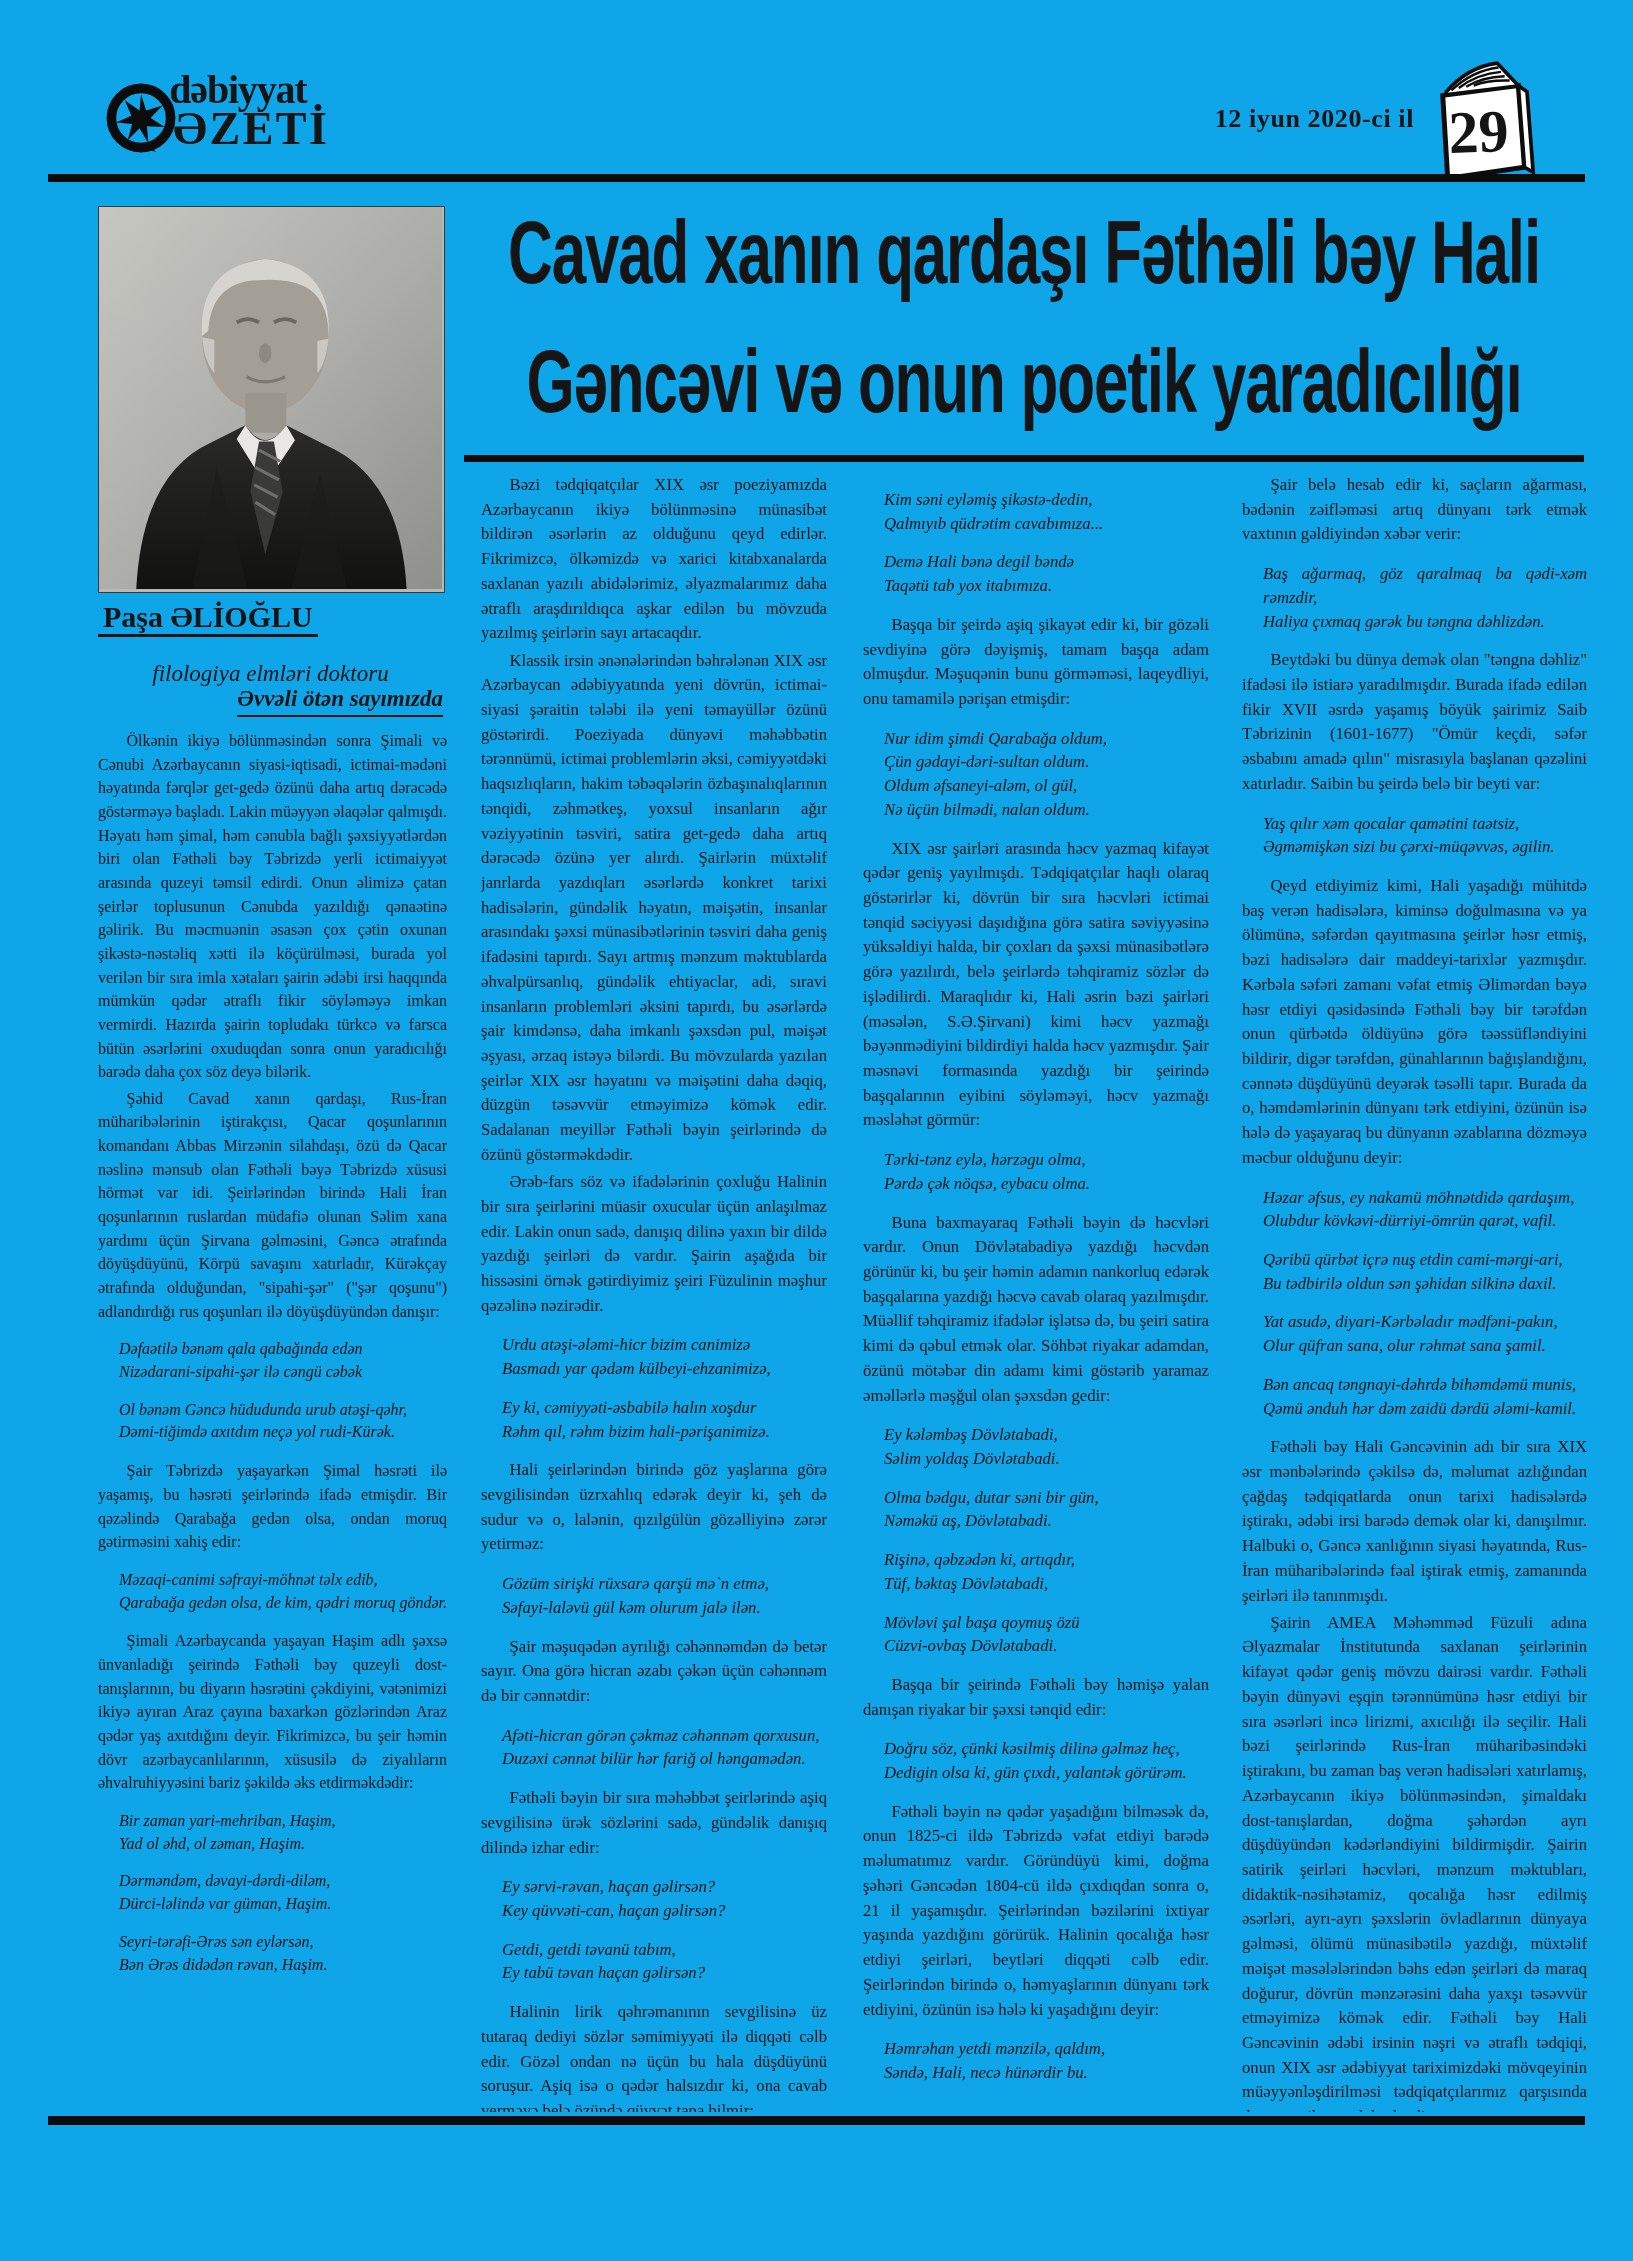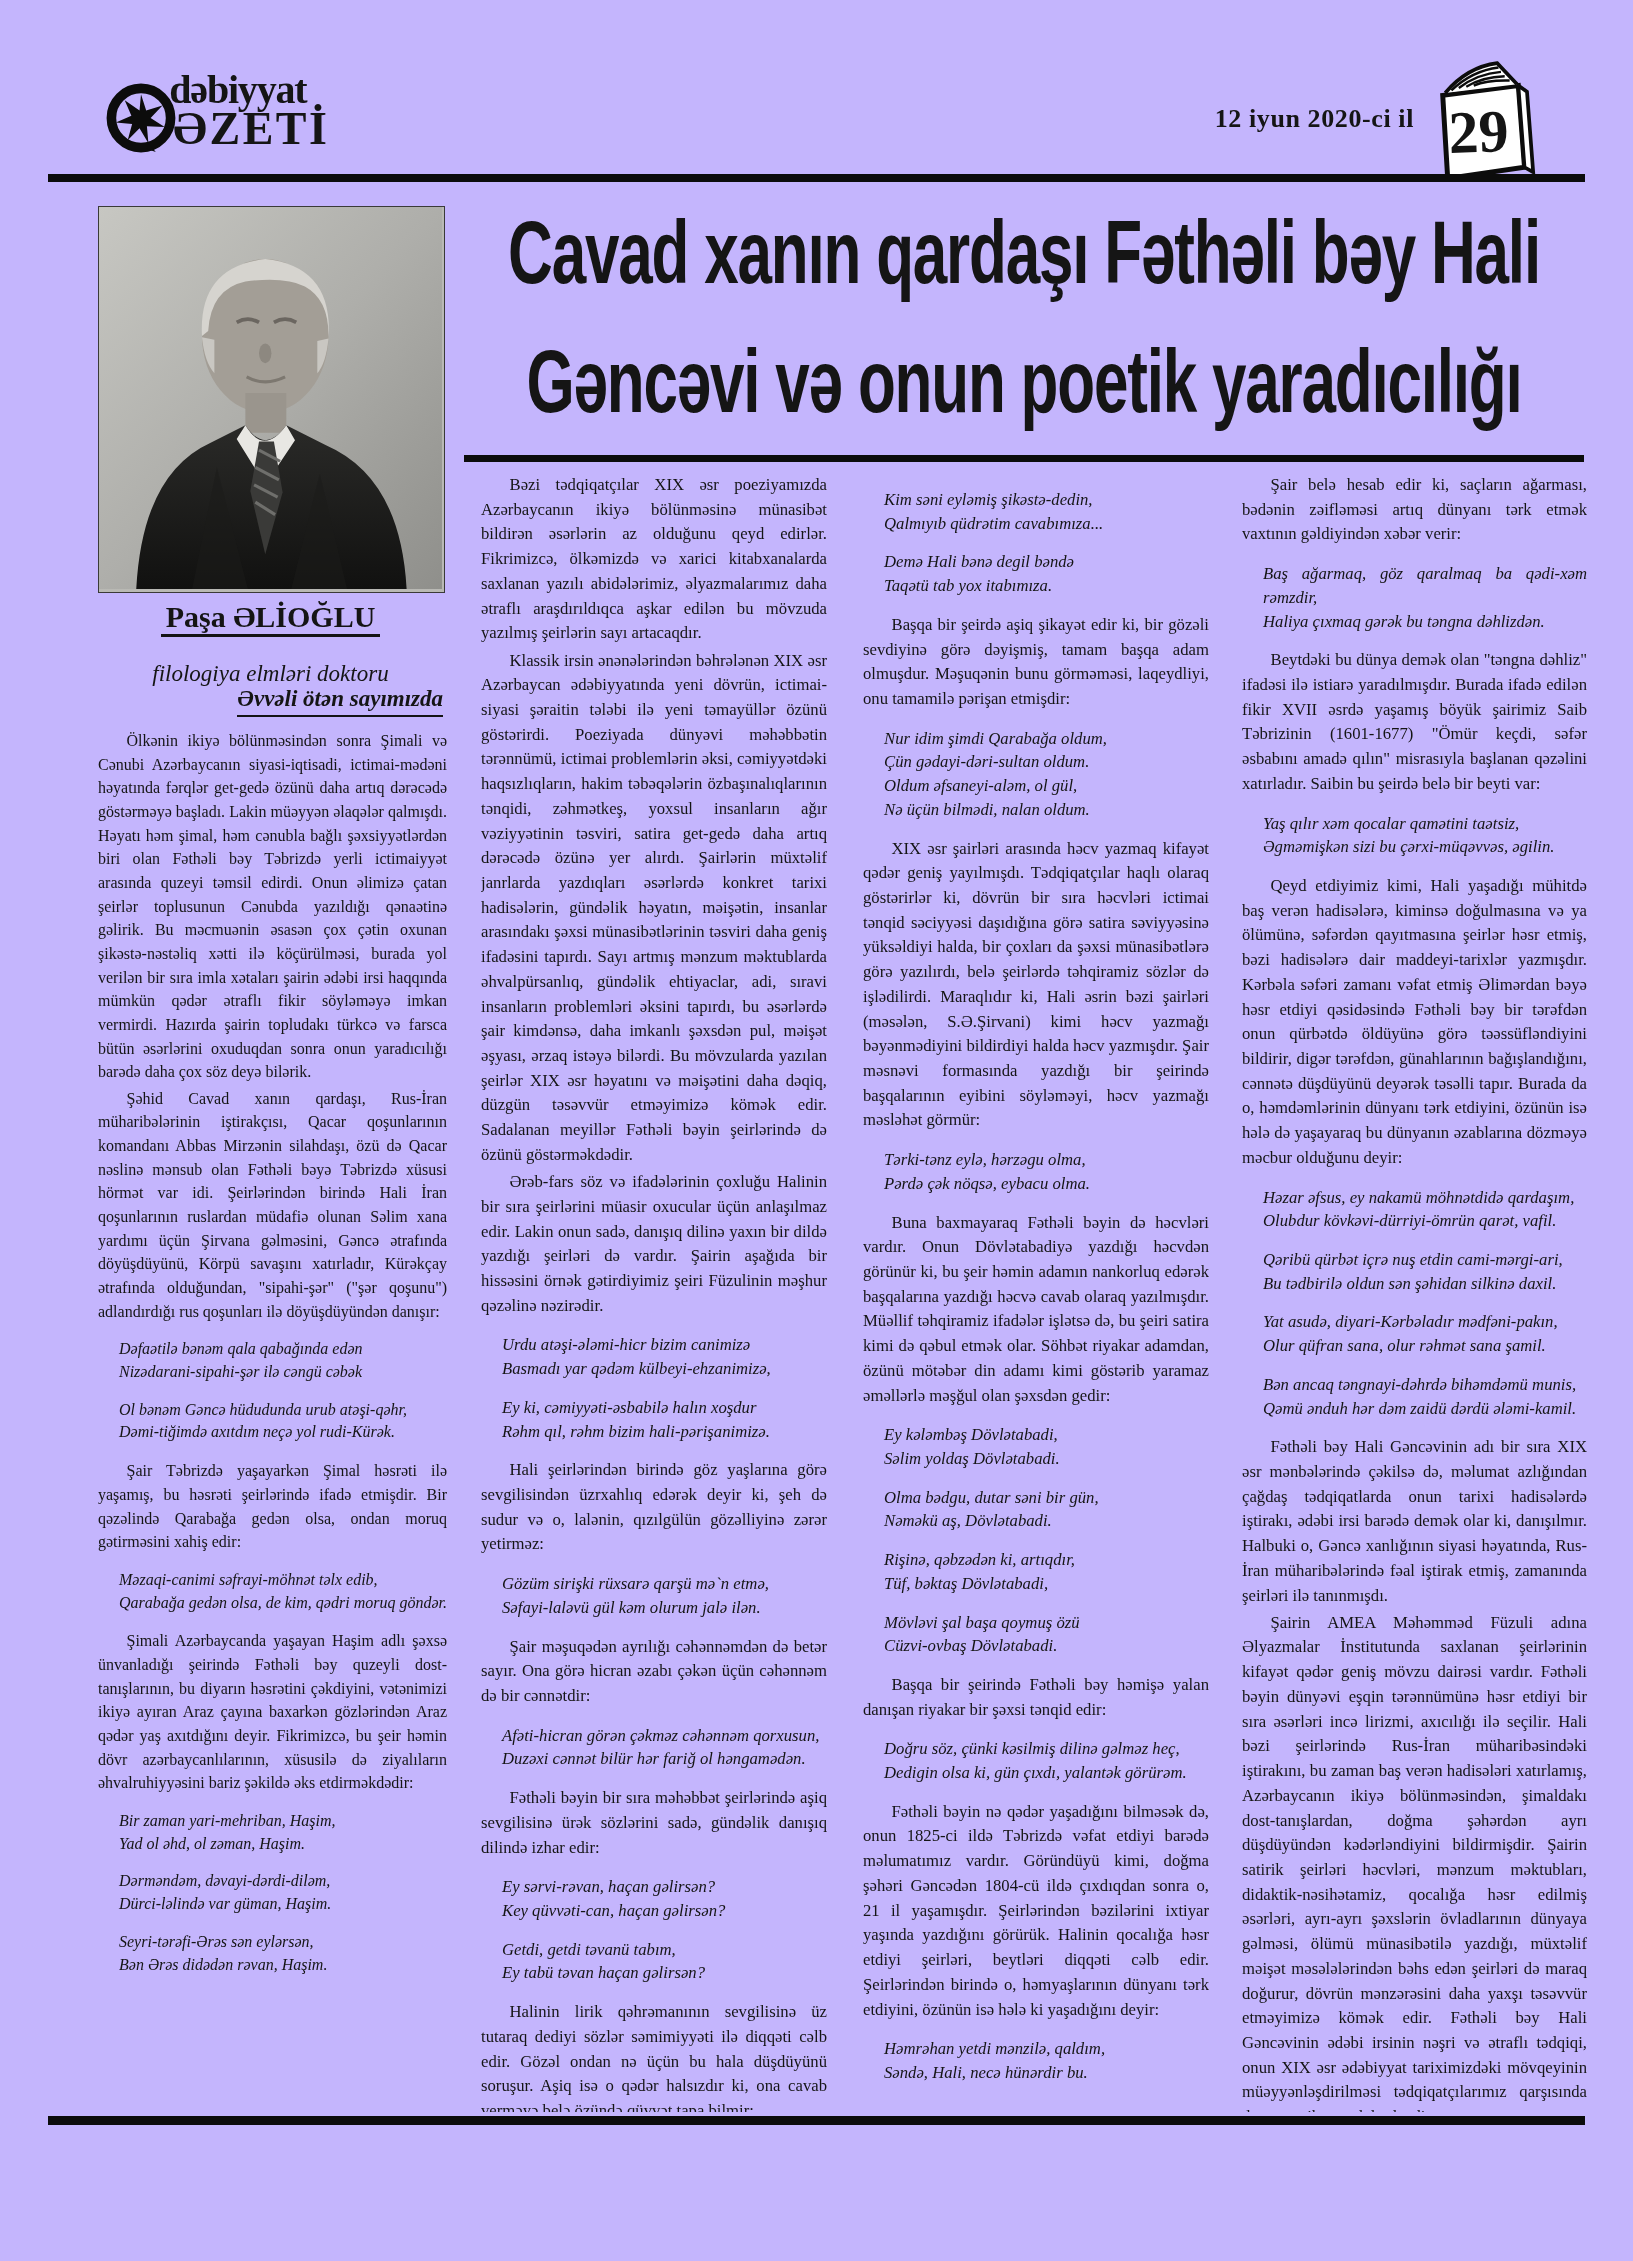--- a/index.html
+++ b/index.html
@@ -1,19 +1,19 @@
 <!DOCTYPE html>
 <html style="font-size:10px"><head>
 <meta charset="utf-8">
 <style>
   html,body{margin:0;padding:0;}
   .page{
     position:relative;
     width:1634px;height:2261px;
-    background:#c4b5fd;
+    background:#0ea5e9;
     font-family:"Liberation Serif", serif;
     color:#151515;
     overflow:hidden;
   }
   .rule{position:absolute;background:#0c0c0c;}
   .rule-top{left:48px;top:174px;width:1537px;height:8px;}
   .rule-title{left:464px;top:455px;width:1120px;height:7.4px;}
   .rule-bottom{left:48px;top:2116px;width:1537px;height:8.7px;}
 
   
@@ -33,21 +33,21 @@
   .title-line{position:absolute;left:464px;width:1120px;text-align:center;white-space:nowrap;
     font-family:"Liberation Sans",sans-serif;font-weight:bold;font-size:62px;letter-spacing:-1.2px;
     transform:scaleY(1.42);transform-origin:center top;}
   .title-1{top:202px;}
   .title-2{top:331px;}
 
   
   .photo-wrap{position:absolute;left:98px;top:206px;width:345px;height:385px;
     border:1.2px solid #3a3a38;background:#b9b9b4;}
   .photo-wrap svg{display:block;}
-  .author-name{position:absolute;left:98px;top:600px;width:345px;text-align:center;}
+  .author-name{position:absolute;left:98px;top:600px;width:345px;}
   .author-name span{font-weight:bold;font-size:30px;border-bottom:3.1px solid #141414;padding:0 5px 1.2px;}
   .author-role{position:absolute;left:98px;top:645px;width:345px;text-align:center;
     font-style:italic;font-size:23px;margin-top:16px;}
   .continuation{position:absolute;left:98px;top:686px;width:345px;text-align:right;}
   .continuation span{font-style:italic;font-weight:bold;font-size:23px;
     border-bottom:2.5px solid #141414;padding-bottom:4px;}
 
   
   .col{position:absolute;text-align:justify;font-size:16.7px;line-height:1.48;overflow:hidden;}
   .col-1{left:98px;top:729px;width:349px;height:1382px;font-size:16px;}

